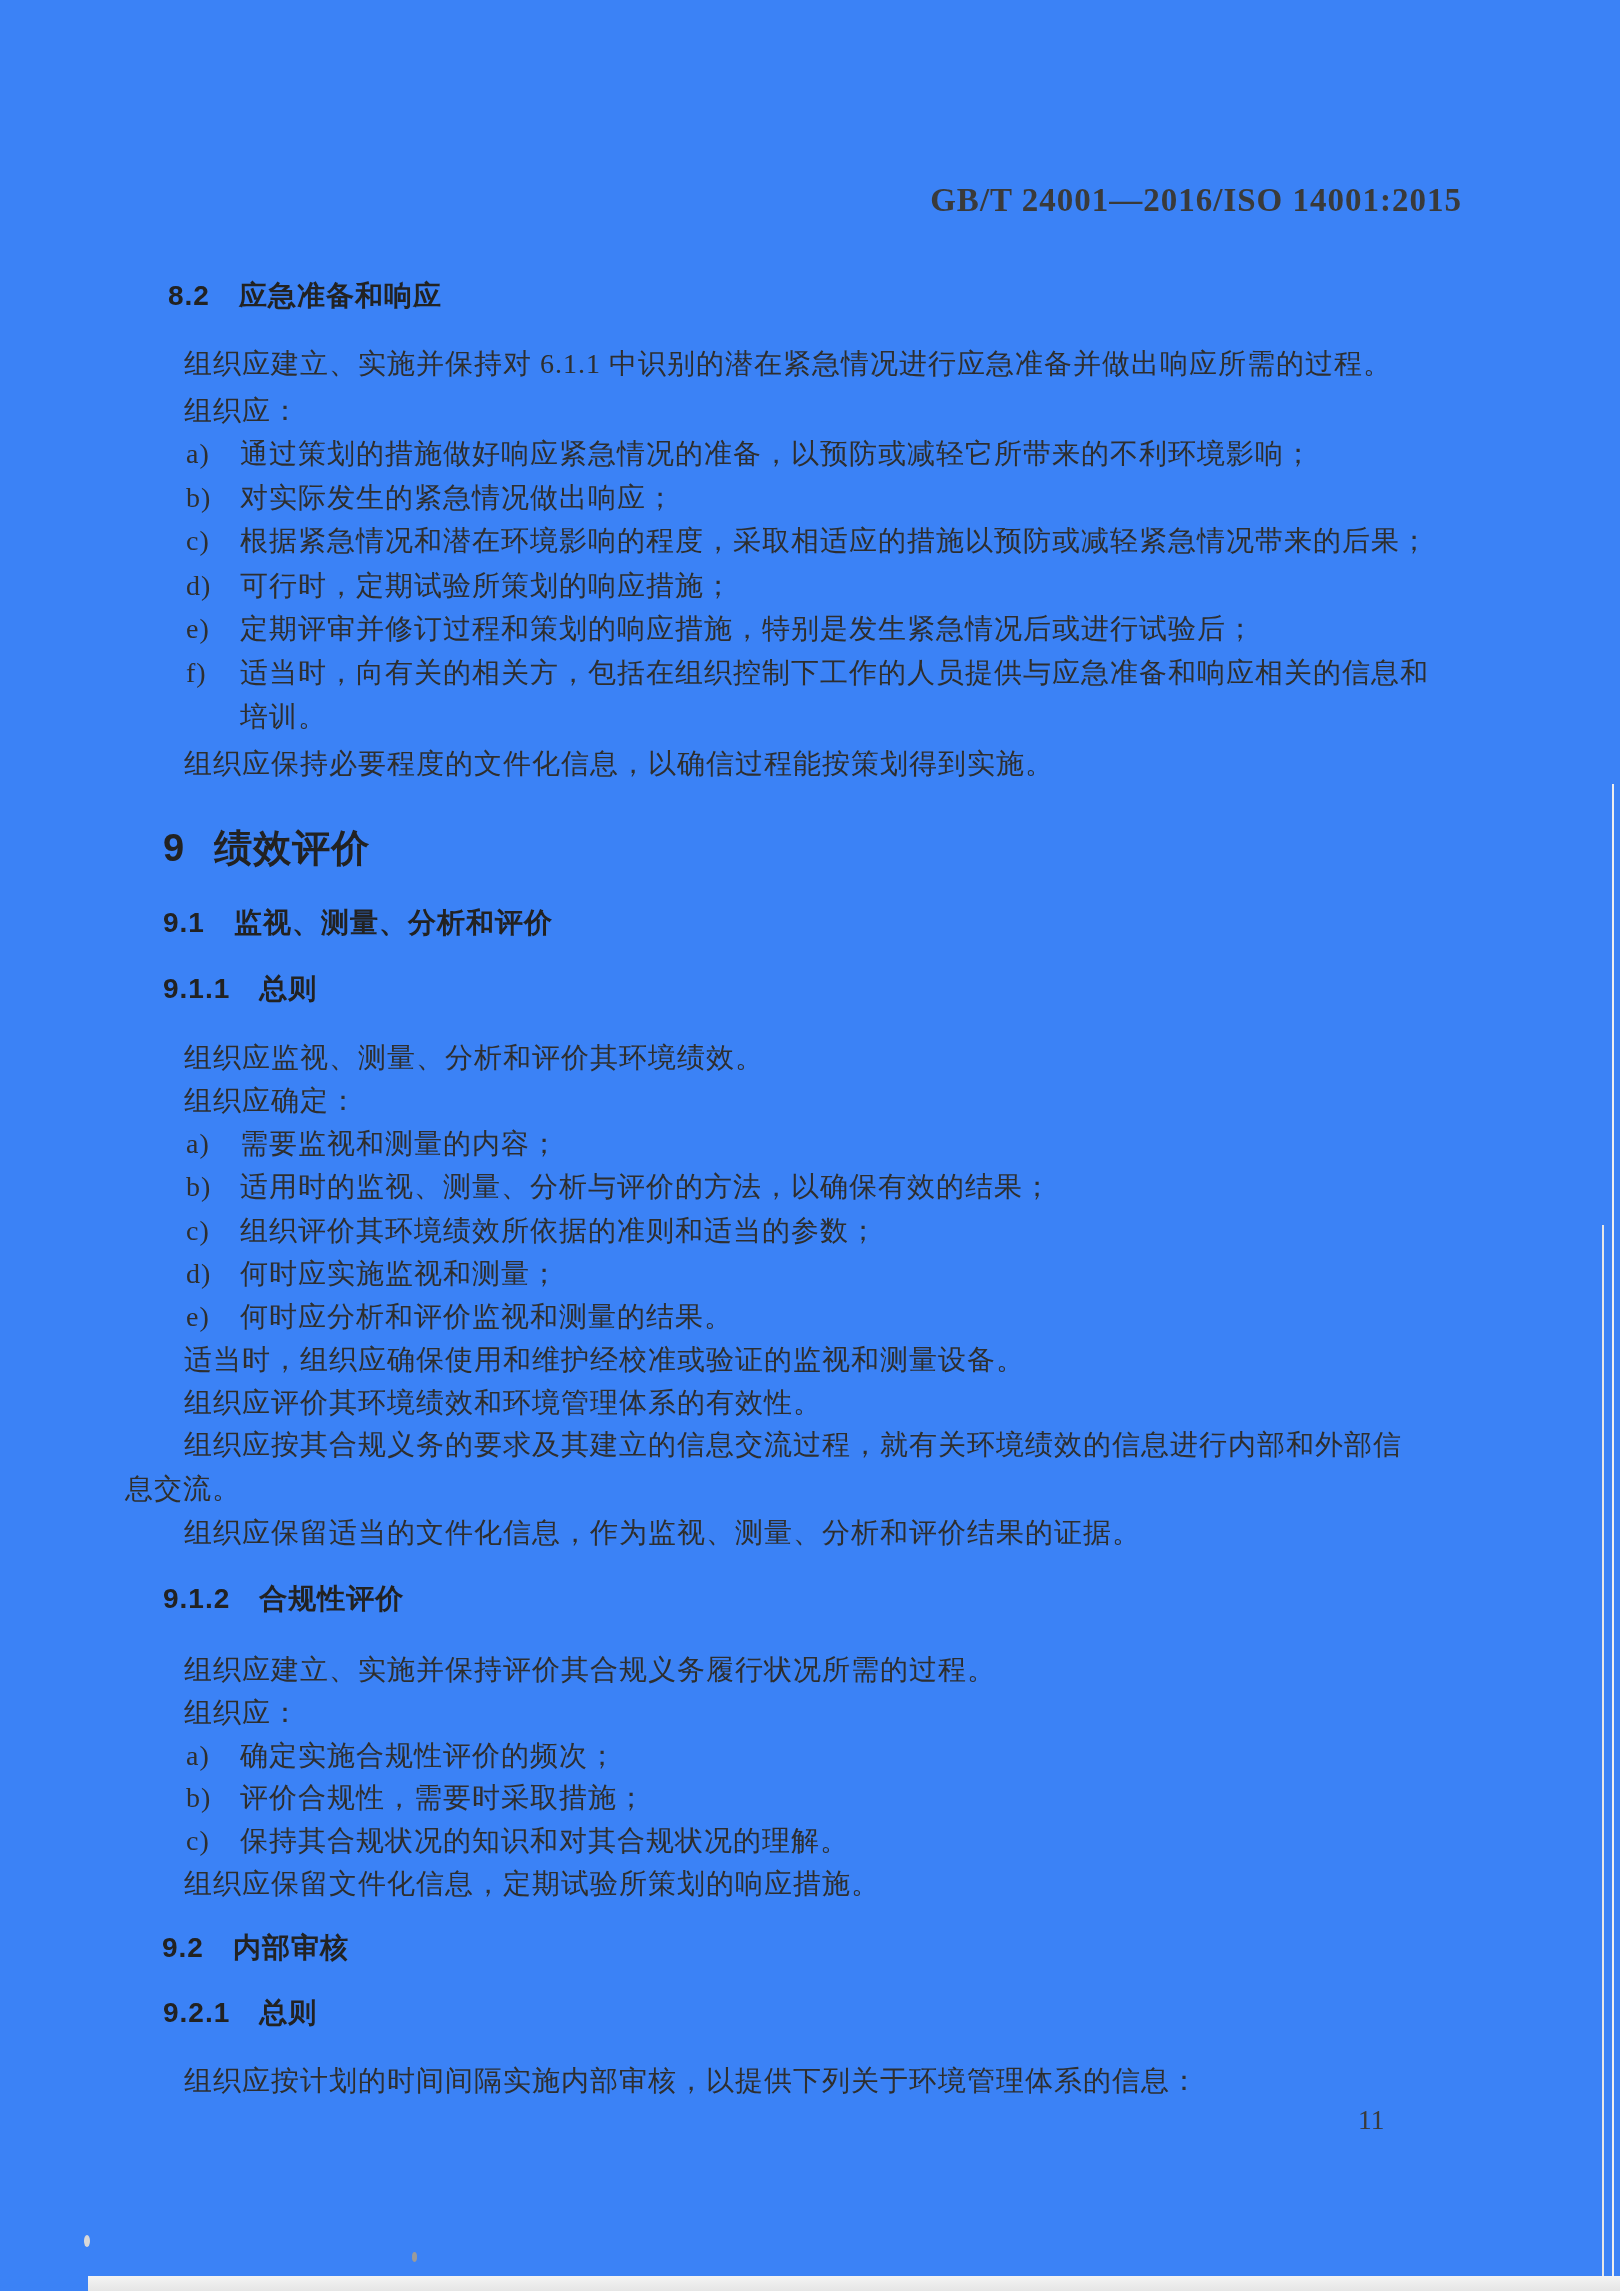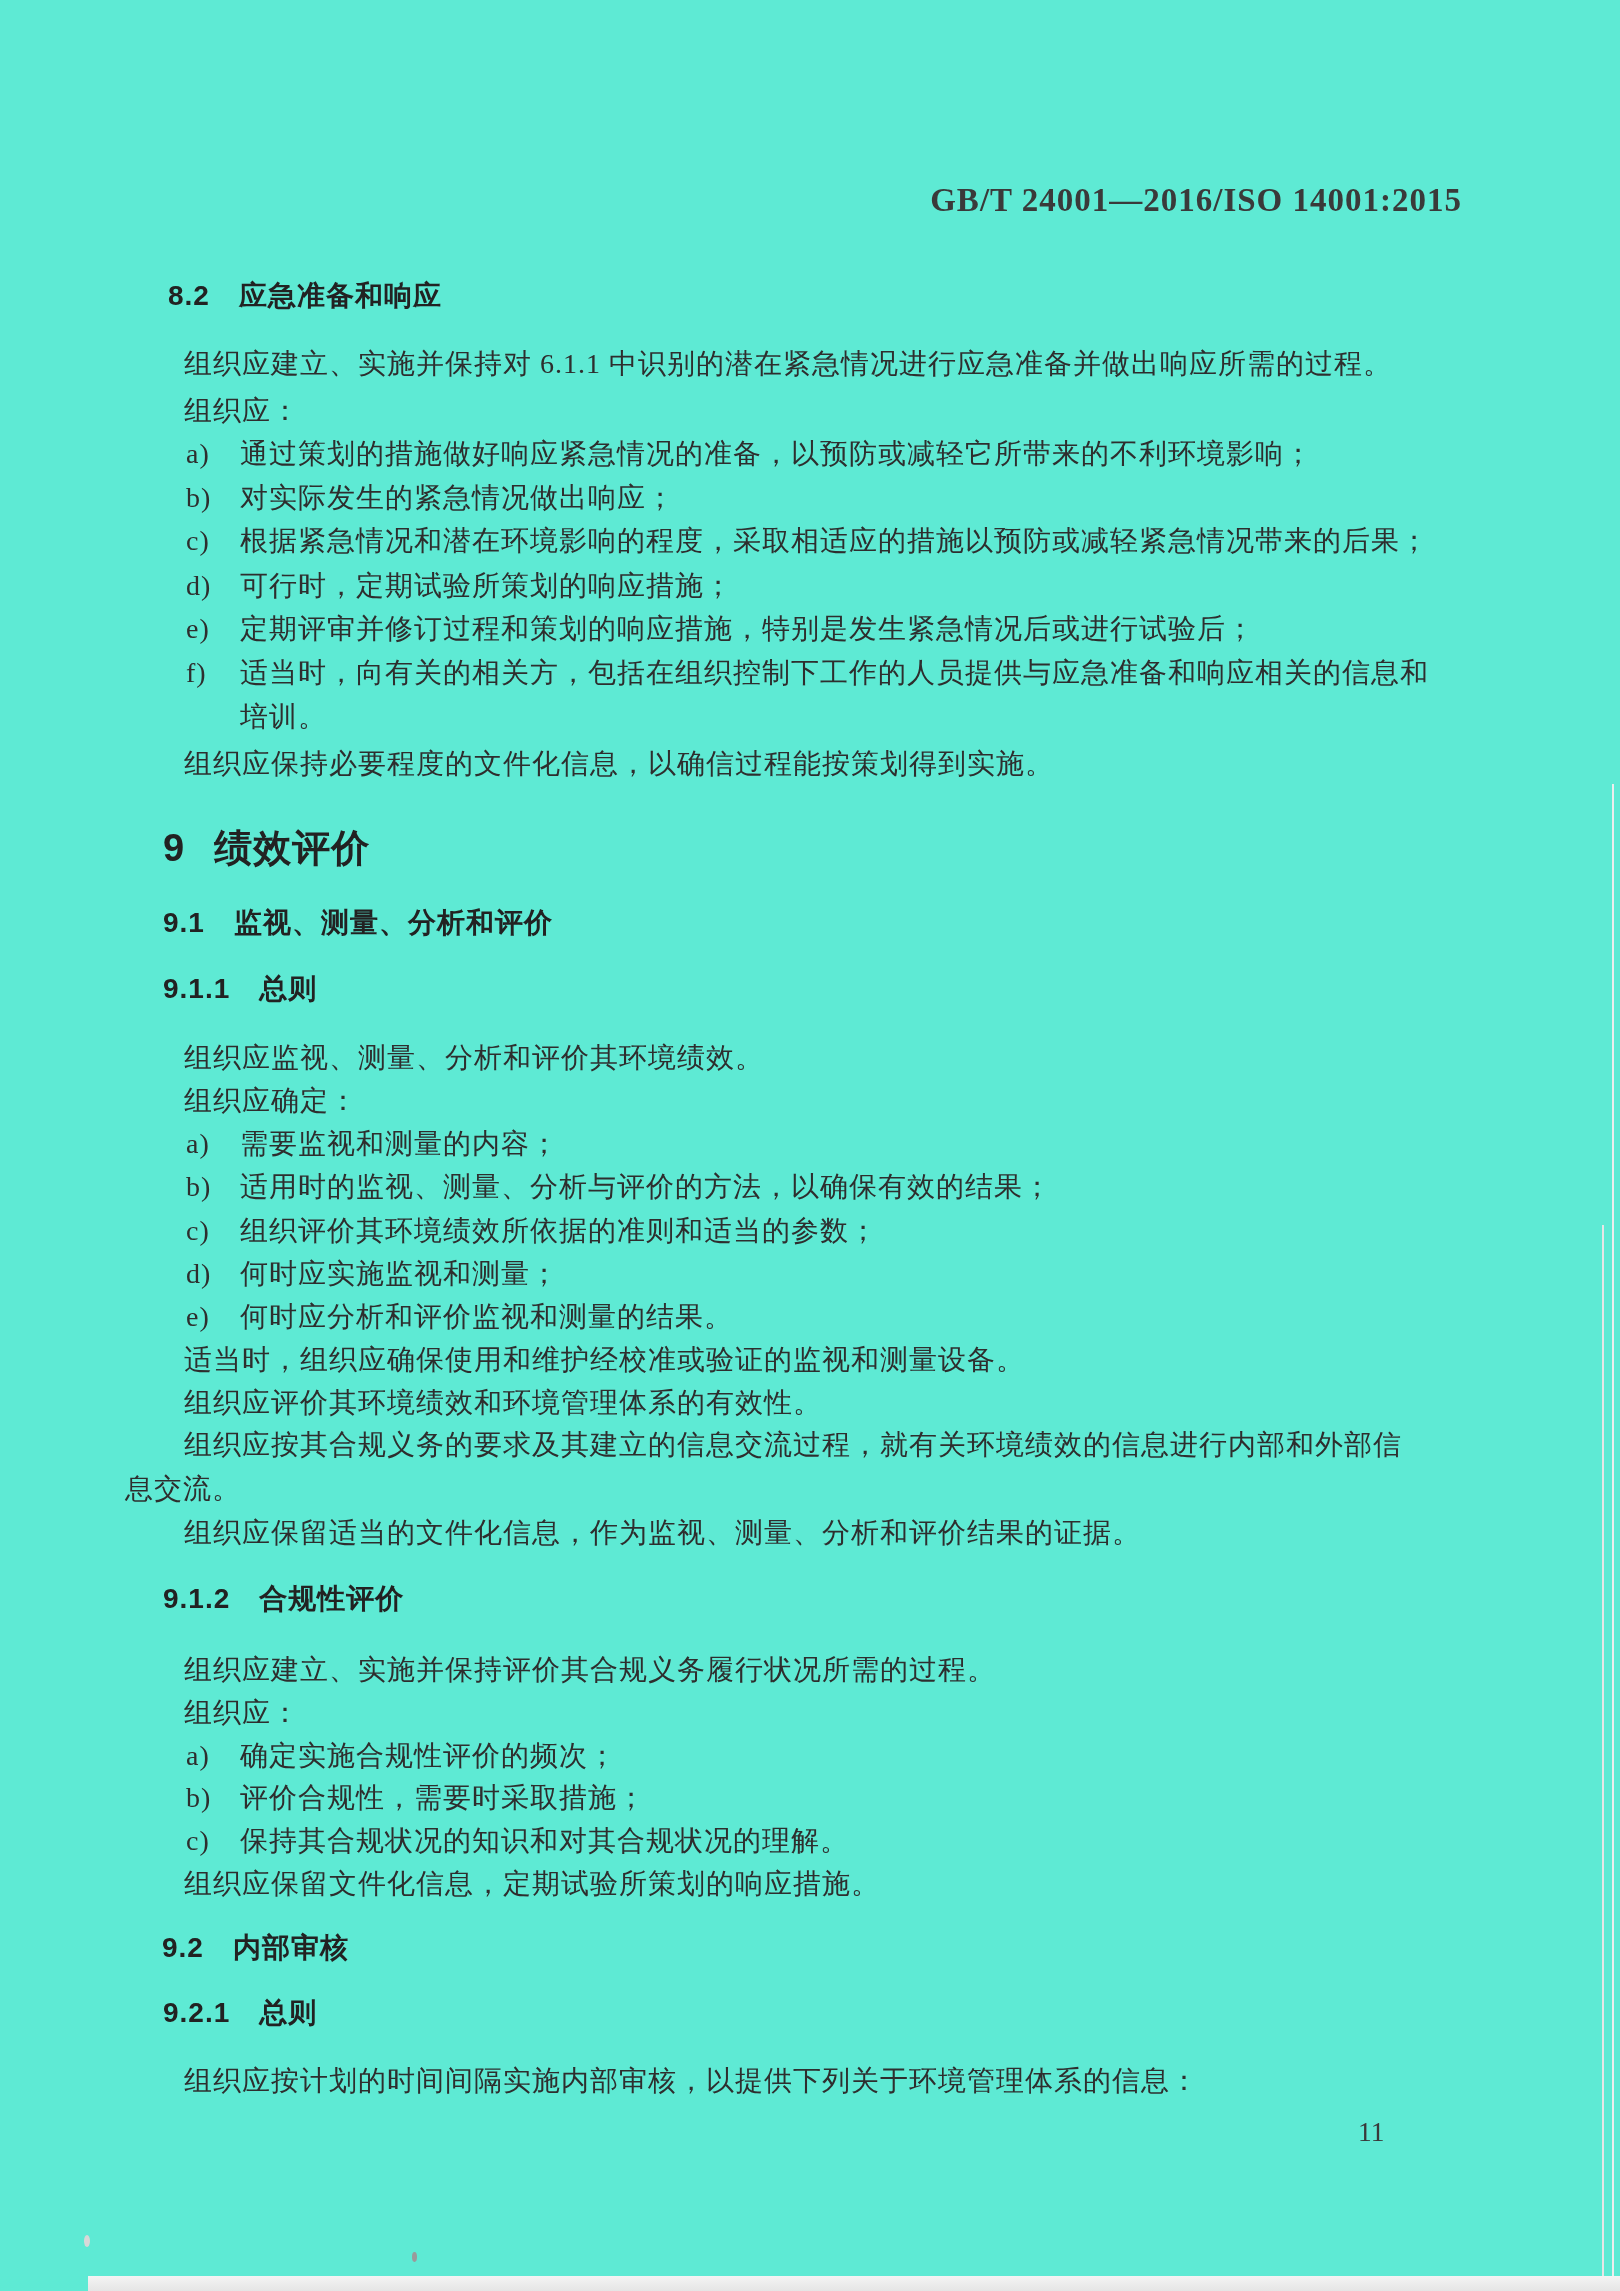--- a/index.html
+++ b/index.html
@@ -1,19 +1,19 @@
 <!DOCTYPE html>
 <html><head>
 <meta charset="utf-8">
 <style>
   html,body{margin:0;padding:0;background:#ffffff;}
   .page{
     position:relative;
     width:1620px;height:2292px;
-    background:#5eead4;
+    background:#3b82f6;
     overflow:hidden;
     font-family:"Liberation Serif","DejaVu Serif",serif;
     color:#2e2e2e;
   }
   .doc-header{
     position:absolute;top:182px;right:158px;
     font-size:33px;font-weight:bold;color:#3a3a3a;
     letter-spacing:1px;white-space:nowrap;
   }
   .h{
@@ -32,21 +32,21 @@
   .p-flush{left:125px;}
   .li{
     position:absolute;left:186px;
     font-size:28px;letter-spacing:1px;color:#2e2e2e;
     white-space:nowrap;
   }
   .li-label{display:inline-block;width:54px;}
   .li-cont{position:absolute;left:240px;font-size:28px;letter-spacing:1px;white-space:nowrap;}
   .page-number{
     position:absolute;left:1358px;top:2105px;
-    font-size:27.4px;color:#3a3a3a;margin-top:12px;
+    font-size:27.4px;color:#3a3a3a;
   }
   .artifact{position:absolute;}
 </style>
 </head>
 <body>
 
 <div class="page">
 
   <div class="doc-header">GB/T 24001—2016/ISO 14001:2015</div>
 

